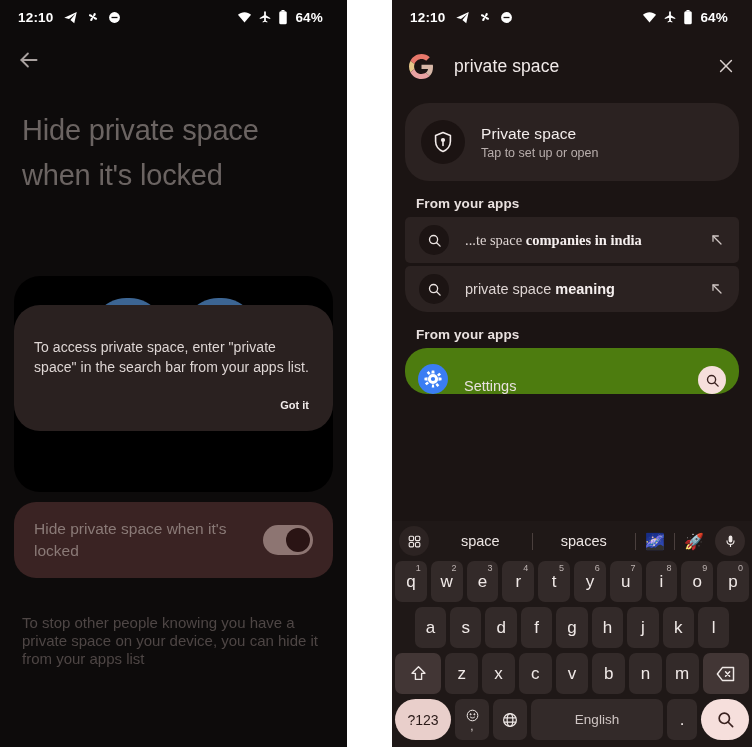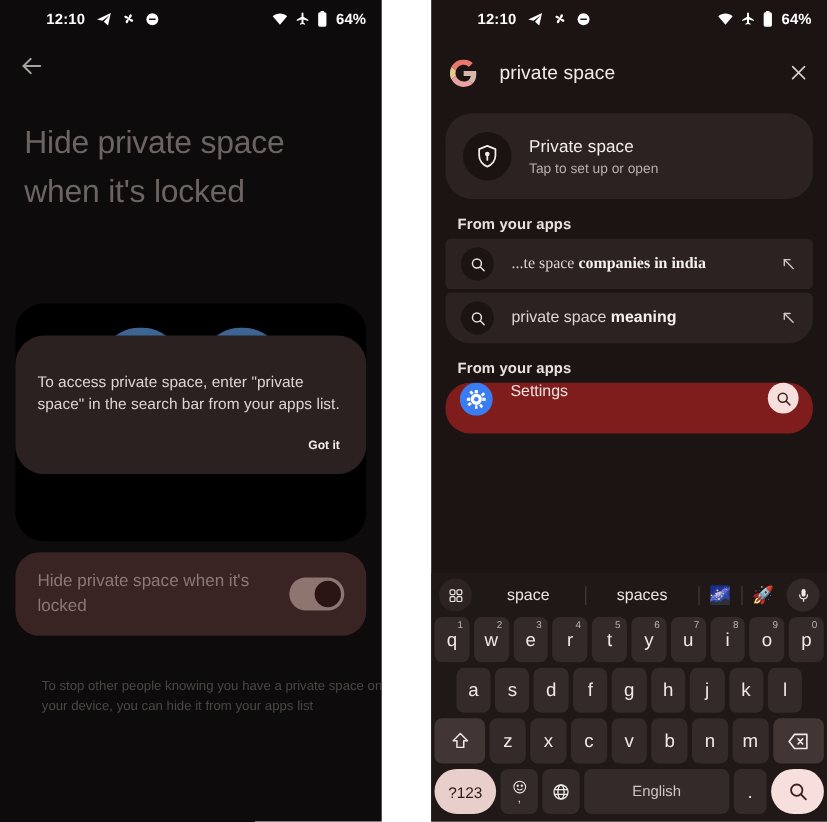--- a/index.html
+++ b/index.html
@@ -13,22 +13,22 @@
 
   
   .panel { position: relative; height: 747px; overflow: hidden; }
   .panel-left  { width: 347px; background: #0d0b0b; }
   .gap         { width: 45px; background: #ffffff; }
   .panel-right { width: 360px; background: #1b1413; }
 
   
   .statusbar {
     height: 34px; display: flex; align-items: center;
-    padding: 0 14px 0 18px; color: #ffffff;
-    font-size: 13.5px; letter-spacing: .2px; margin-left: 24px;
+    padding: 0 24px 0 18px; color: #ffffff;
+    font-size: 13.5px; letter-spacing: .2px;
   }
   .sb-time { font-weight: 600; font-size: 13.5px; }
   .sb-left-icons { display: flex; align-items: center; gap: 8px; margin-left: 9px; }
   .sb-spacer { flex: 1; }
   .sb-right-icons { display: flex; align-items: center; gap: 6px; }
   .sb-batt { font-weight: 600; font-size: 13.5px; margin-left: 1px; }
   .ico { display: inline-flex; align-items: center; justify-content: center; }
 
   
   .back-row { height: 52px; display: flex; align-items: center; padding-left: 16px; }
@@ -96,21 +96,21 @@
     background: #8d7572; position: relative; flex: none; cursor: pointer;
   }
   .switch-knob {
     position: absolute; right: 3px; top: 3px;
     width: 24px; height: 24px; border-radius: 50%;
     background: #2a1414;
   }
 
   .foot-note {
     position: absolute; left: 22px; top: 614px; width: 310px;
-    color: #4e4645; font-size: 12px; line-height: 18px; margin-left: 16px;
+    color: #4e4645; font-size: 15px; line-height: 18px;
   }
   .foot-link {
     position: absolute; left: 22px; top: 702px;
     color: #6c5f5d; font-size: 13.5px; cursor: pointer;
   }
 
   
   .search-row {
     height: 50px; display: flex; align-items: center;
     padding: 0 16px 0 17px; margin-top: 7px;
@@ -153,22 +153,22 @@
     width: 30px; height: 30px; border-radius: 50%;
     background: #1c1413; display: flex; align-items: center; justify-content: center;
     flex: none;
   }
   .sugg-text { flex: 1; margin-left: 16px; color: #ded5d3; font-size: 14.5px; }
   .sugg-text b { color: #f5efee; font-weight: 700; }
   .sugg-arrow { width: 16px; height: 16px; color: #cfc6c4; }
 
   .app-card {
     margin: 3px 13px 0 13px; height: 46px;
-    background: #7f1d1d; border-radius: 22px;
-    display: flex; align-items: flex-start; padding: 0 13px; cursor: pointer;
+    background: #4d7c0f; border-radius: 22px;
+    display: flex; align-items: flex-end; padding: 0 13px; cursor: pointer;
   }
   .app-ic { width: 30px; height: 30px; flex: none; }
   .app-name { flex: 1; margin-left: 16px; color: #e9e1df; font-size: 14.5px; }
   .app-search-btn {
     width: 28px; height: 28px; border-radius: 50%;
     background: #f6dfdc; display: flex; align-items: center; justify-content: center;
     flex: none; cursor: pointer;
   }
 
   

